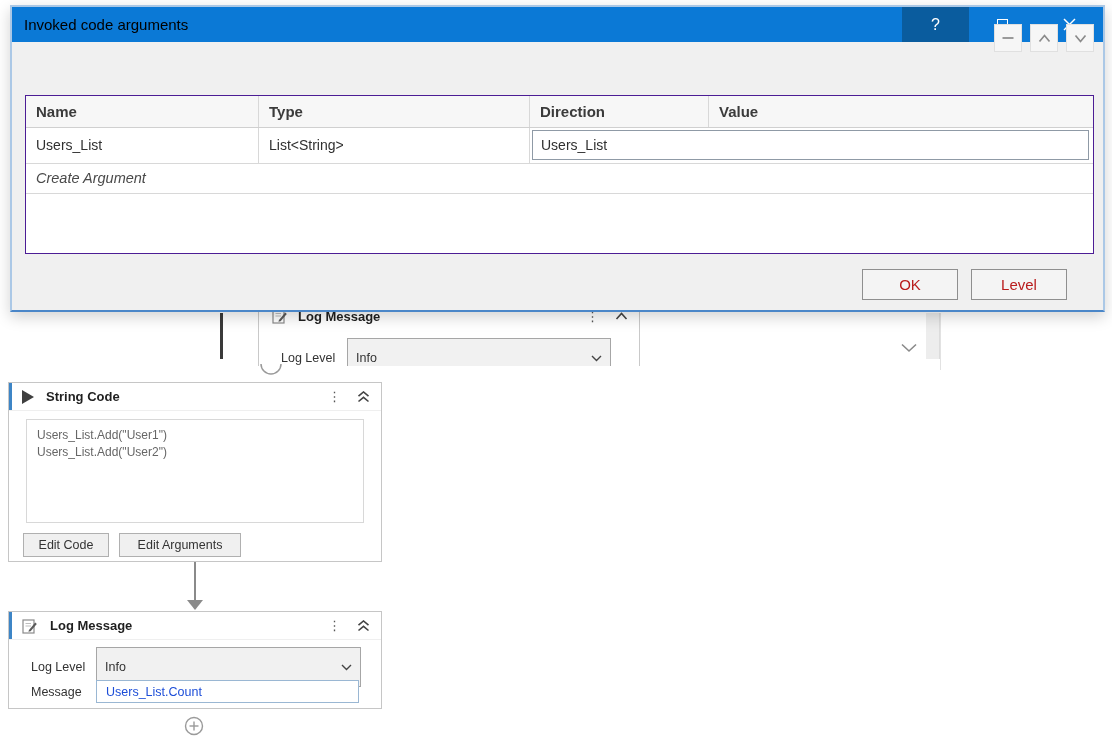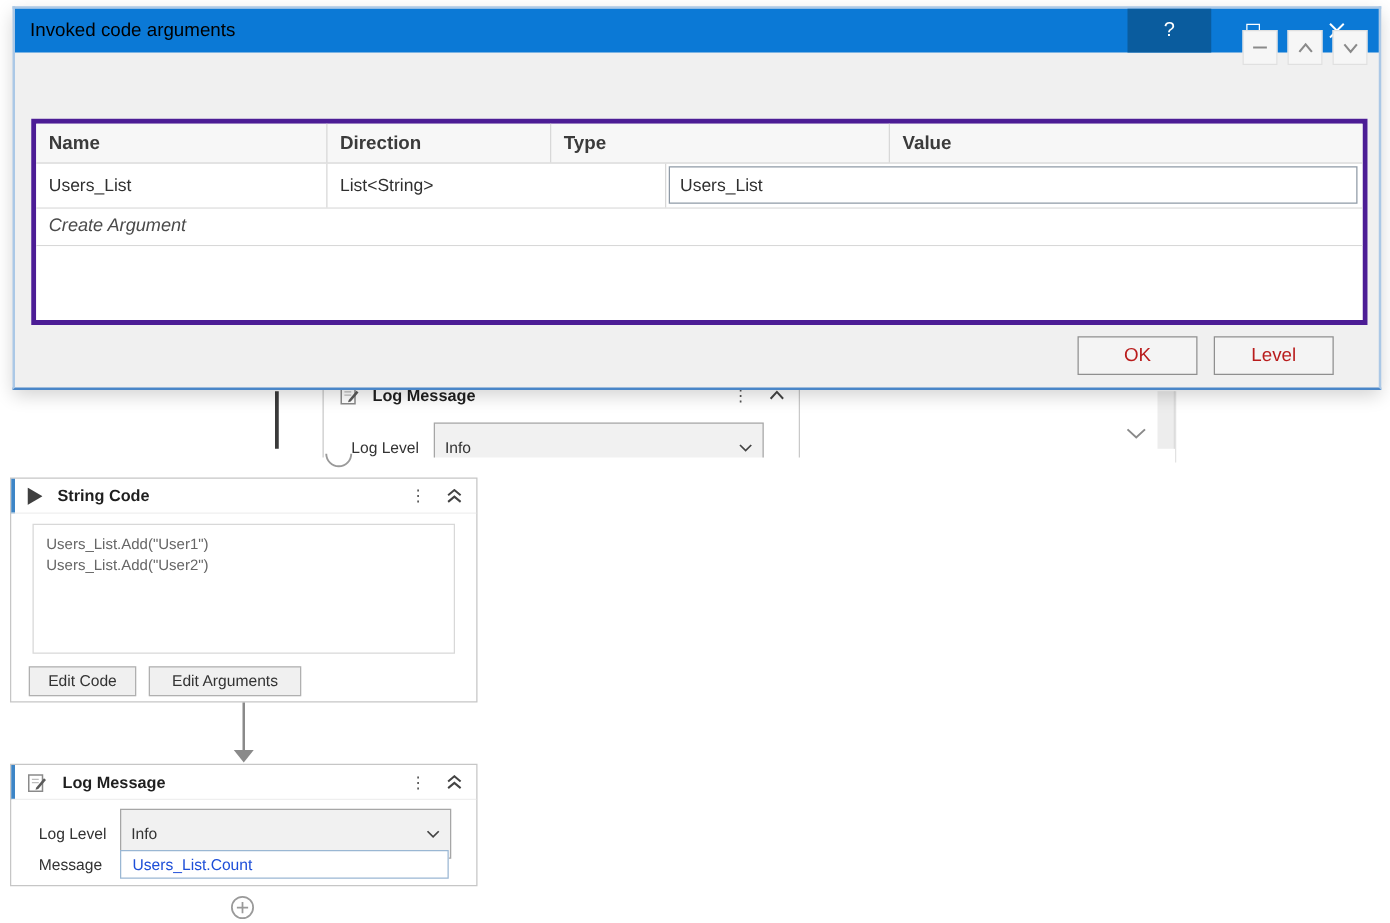--- a/index.html
+++ b/index.html
@@ -15,21 +15,21 @@
               display:flex; align-items:stretch; }
   .titlebar-title { flex:1; color:#000000; font-size:15px; line-height:35px; padding-left:12px; }
   .tb-btn { width:67px; display:flex; align-items:center; justify-content:center; cursor:default; }
   .tb-help { background:#0a5c9e; color:#fff; font-size:16px; }
   .tb-max span { display:block; width:11px; height:11px; border:1.5px solid #fff; }
   .dlg-toolbar { position:absolute; top:17px; right:9px; display:flex; gap:8px; }
   .mini-btn { width:28px; height:28px; background:#f6f6f6; border:1px solid #e0e0e0;
               display:flex; align-items:center; justify-content:center; }
 
   .args-table { position:absolute; left:13px; right:9px; top:88px; background:#fff;
-                border:4px solid #4c1d95; }
+                border:1px solid #4c1d95; }
   .t-head { display:flex; height:32px; background:#f7f7f7; border-bottom:1px solid #d0d0d0; }
   .t-head .cell { font-size:15px; font-weight:700; color:#3b3b3b; line-height:31px; }
   .t-row  { display:flex; height:36px; background:#fff; border-bottom:1px solid #d8d8d8; }
   .t-row .cell { font-size:14px; color:#2f2f2f; line-height:35px; }
   .cell { padding-left:10px; border-right:1px solid #d8d8d8; overflow:hidden; white-space:nowrap; }
   .c-name{ width:233px; } .c-dir{ width:179px; } .c-type{ width:271px; } .c-value{ flex:1; border-right:none; }
   .value-input { width:calc(100% - 4px); height:30px; margin:2px 2px 0 0; border:1px solid #8f9aa6;
                  background:#fff; font-family:"Liberation Sans",sans-serif; font-size:14px; color:#2f2f2f;
                  padding:0 8px; outline:none; }
   .t-create { height:30px; border-bottom:1px solid #d8d8d8; font-size:14.5px; font-style:italic;
@@ -244,22 +244,22 @@
       <span class="mini-btn">
         <svg width="13" height="9" viewBox="0 0 13 9">
             <path d="M1.5 1.5 L6.5 7.5 L11.5 1.5" fill="none" stroke="#8a8a8a" stroke-width="1.7"></path>
           </svg>
       </span>
     </div>
 
     <div class="args-table">
       <div class="t-head">
         <div class="cell c-name">Name</div>
+        <div class="cell c-type">Type</div>
         <div class="cell c-dir">Direction</div>
-        <div class="cell c-type">Type</div>
         <div class="cell c-value">Value</div>
       </div>
       <div class="t-row">
         <div class="cell c-name">Users_List</div>
         <div class="cell c-type">List&lt;String&gt;</div>
         <div class="cell c-value" style="padding-left:2px;">
           <input class="value-input" value="Users_List" style="">
         </div>
       </div>
       <div class="t-create">Create Argument</div>

